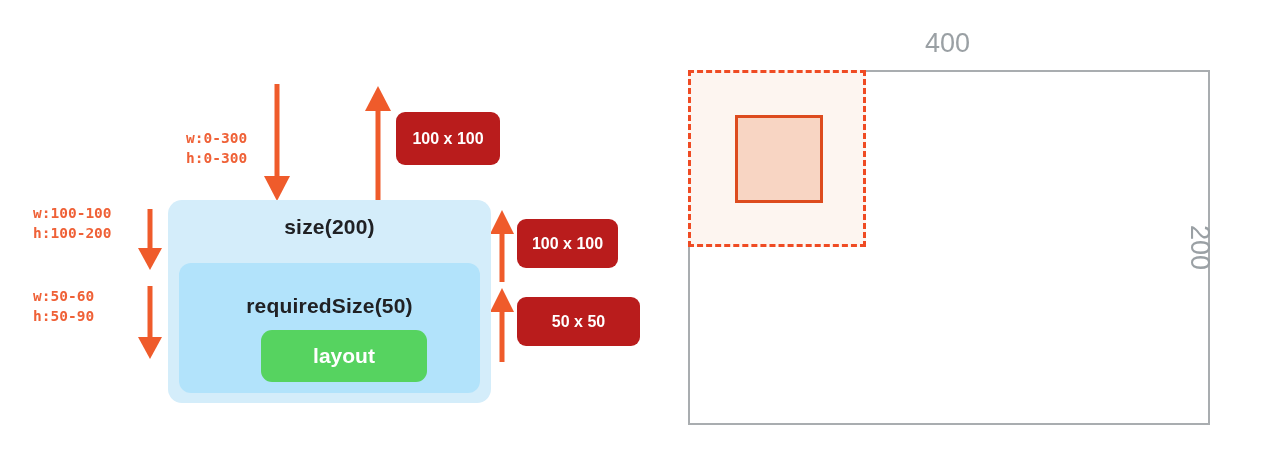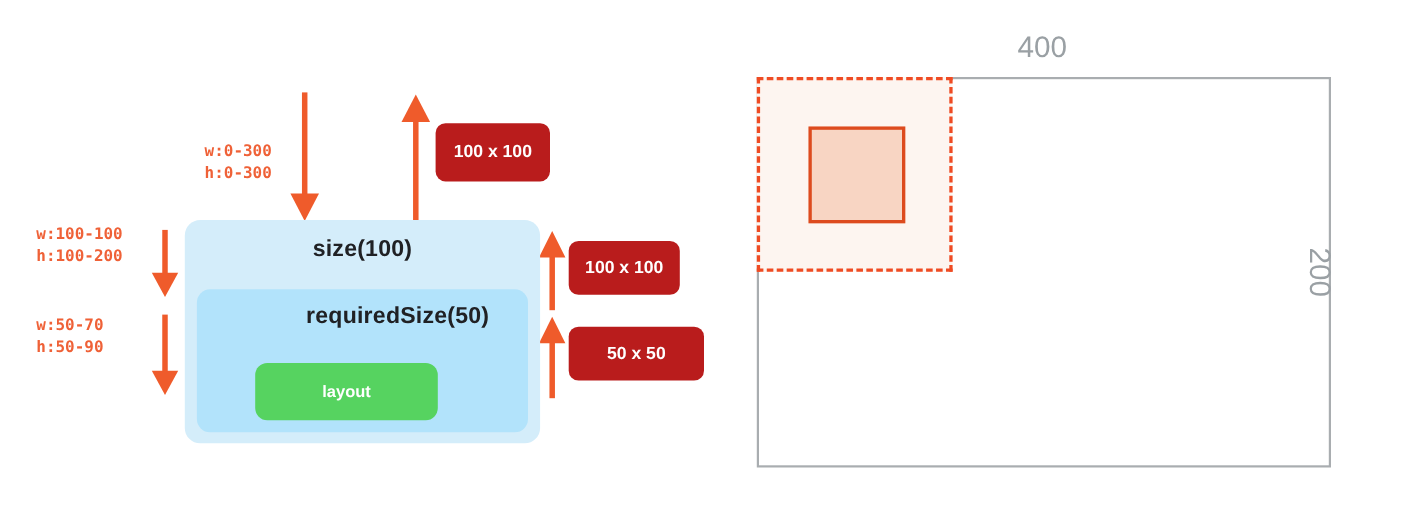--- a/index.html
+++ b/index.html
@@ -52,35 +52,34 @@
     letter-spacing: 0.2px;
   }
   .outer-title {
     left: 168px;
     top: 215px;
     width: 323px;
     font-size: 21px;
   }
   .inner-title {
     left: 179px;
-    top: 276px;
+    top: 294px;
     width: 301px;
     font-size: 21px;
-    padding-left: 32px;
   }
   .layout-btn {
     position: absolute;
-    left: 232px;
+    left: 261px;
     top: 330px;
     width: 166px;
     height: 52px;
     background: #56d360;
     border-radius: 11px;
     color: #ffffff;
-    font-size: 15px;
+    font-size: 21px;
     font-weight: bold;
     display: flex;
     align-items: center;
     justify-content: center;
     box-sizing: border-box;
   }
 
   
   .constraint-label {
     position: absolute;
@@ -174,21 +173,21 @@
     <div>w:0-300</div>
     <div>h:0-300</div>
   </div>
 
   <div class="constraint-label cl-mid">
     <div>w:100-100</div>
     <div>h:100-200</div>
   </div>
 
   <div class="constraint-label cl-bot">
-    <div>w:50-70</div>
+    <div>w:50-60</div>
     <div>h:50-90</div>
   </div>
 
   <div class="arrow" style="left:262px; top:84px;">
     <svg width="30" height="118" viewBox="0 0 30 118">
       <line x1="15" y1="0" x2="15" y2="96" stroke="#ef5b2b" stroke-width="5"></line>
       <polygon points="15,117 2,92 28,92" fill="#ef5b2b"></polygon>
     </svg>
   </div>
 
@@ -223,21 +222,21 @@
   <div class="arrow" style="left:488px; top:288px;">
     <svg width="28" height="74" viewBox="0 0 28 74">
       <line x1="14" y1="20" x2="14" y2="74" stroke="#ef5b2b" stroke-width="5"></line>
       <polygon points="14,0 2,24 26,24" fill="#ef5b2b"></polygon>
     </svg>
   </div>
 
   <div class="outer-box"></div>
   <div class="inner-box"></div>
 
-  <div class="box-title outer-title">size(100)</div>
+  <div class="box-title outer-title">size(200)</div>
   <div class="box-title inner-title">requiredSize(50)</div>
 
   <div class="layout-btn">layout</div>
 
   <div class="badge badge-a">100 x 100</div>
   <div class="badge badge-b">100 x 100</div>
   <div class="badge badge-c">50 x 50</div>
 
   <div class="gray-frame"></div>
   <div class="dashed-box"></div>

